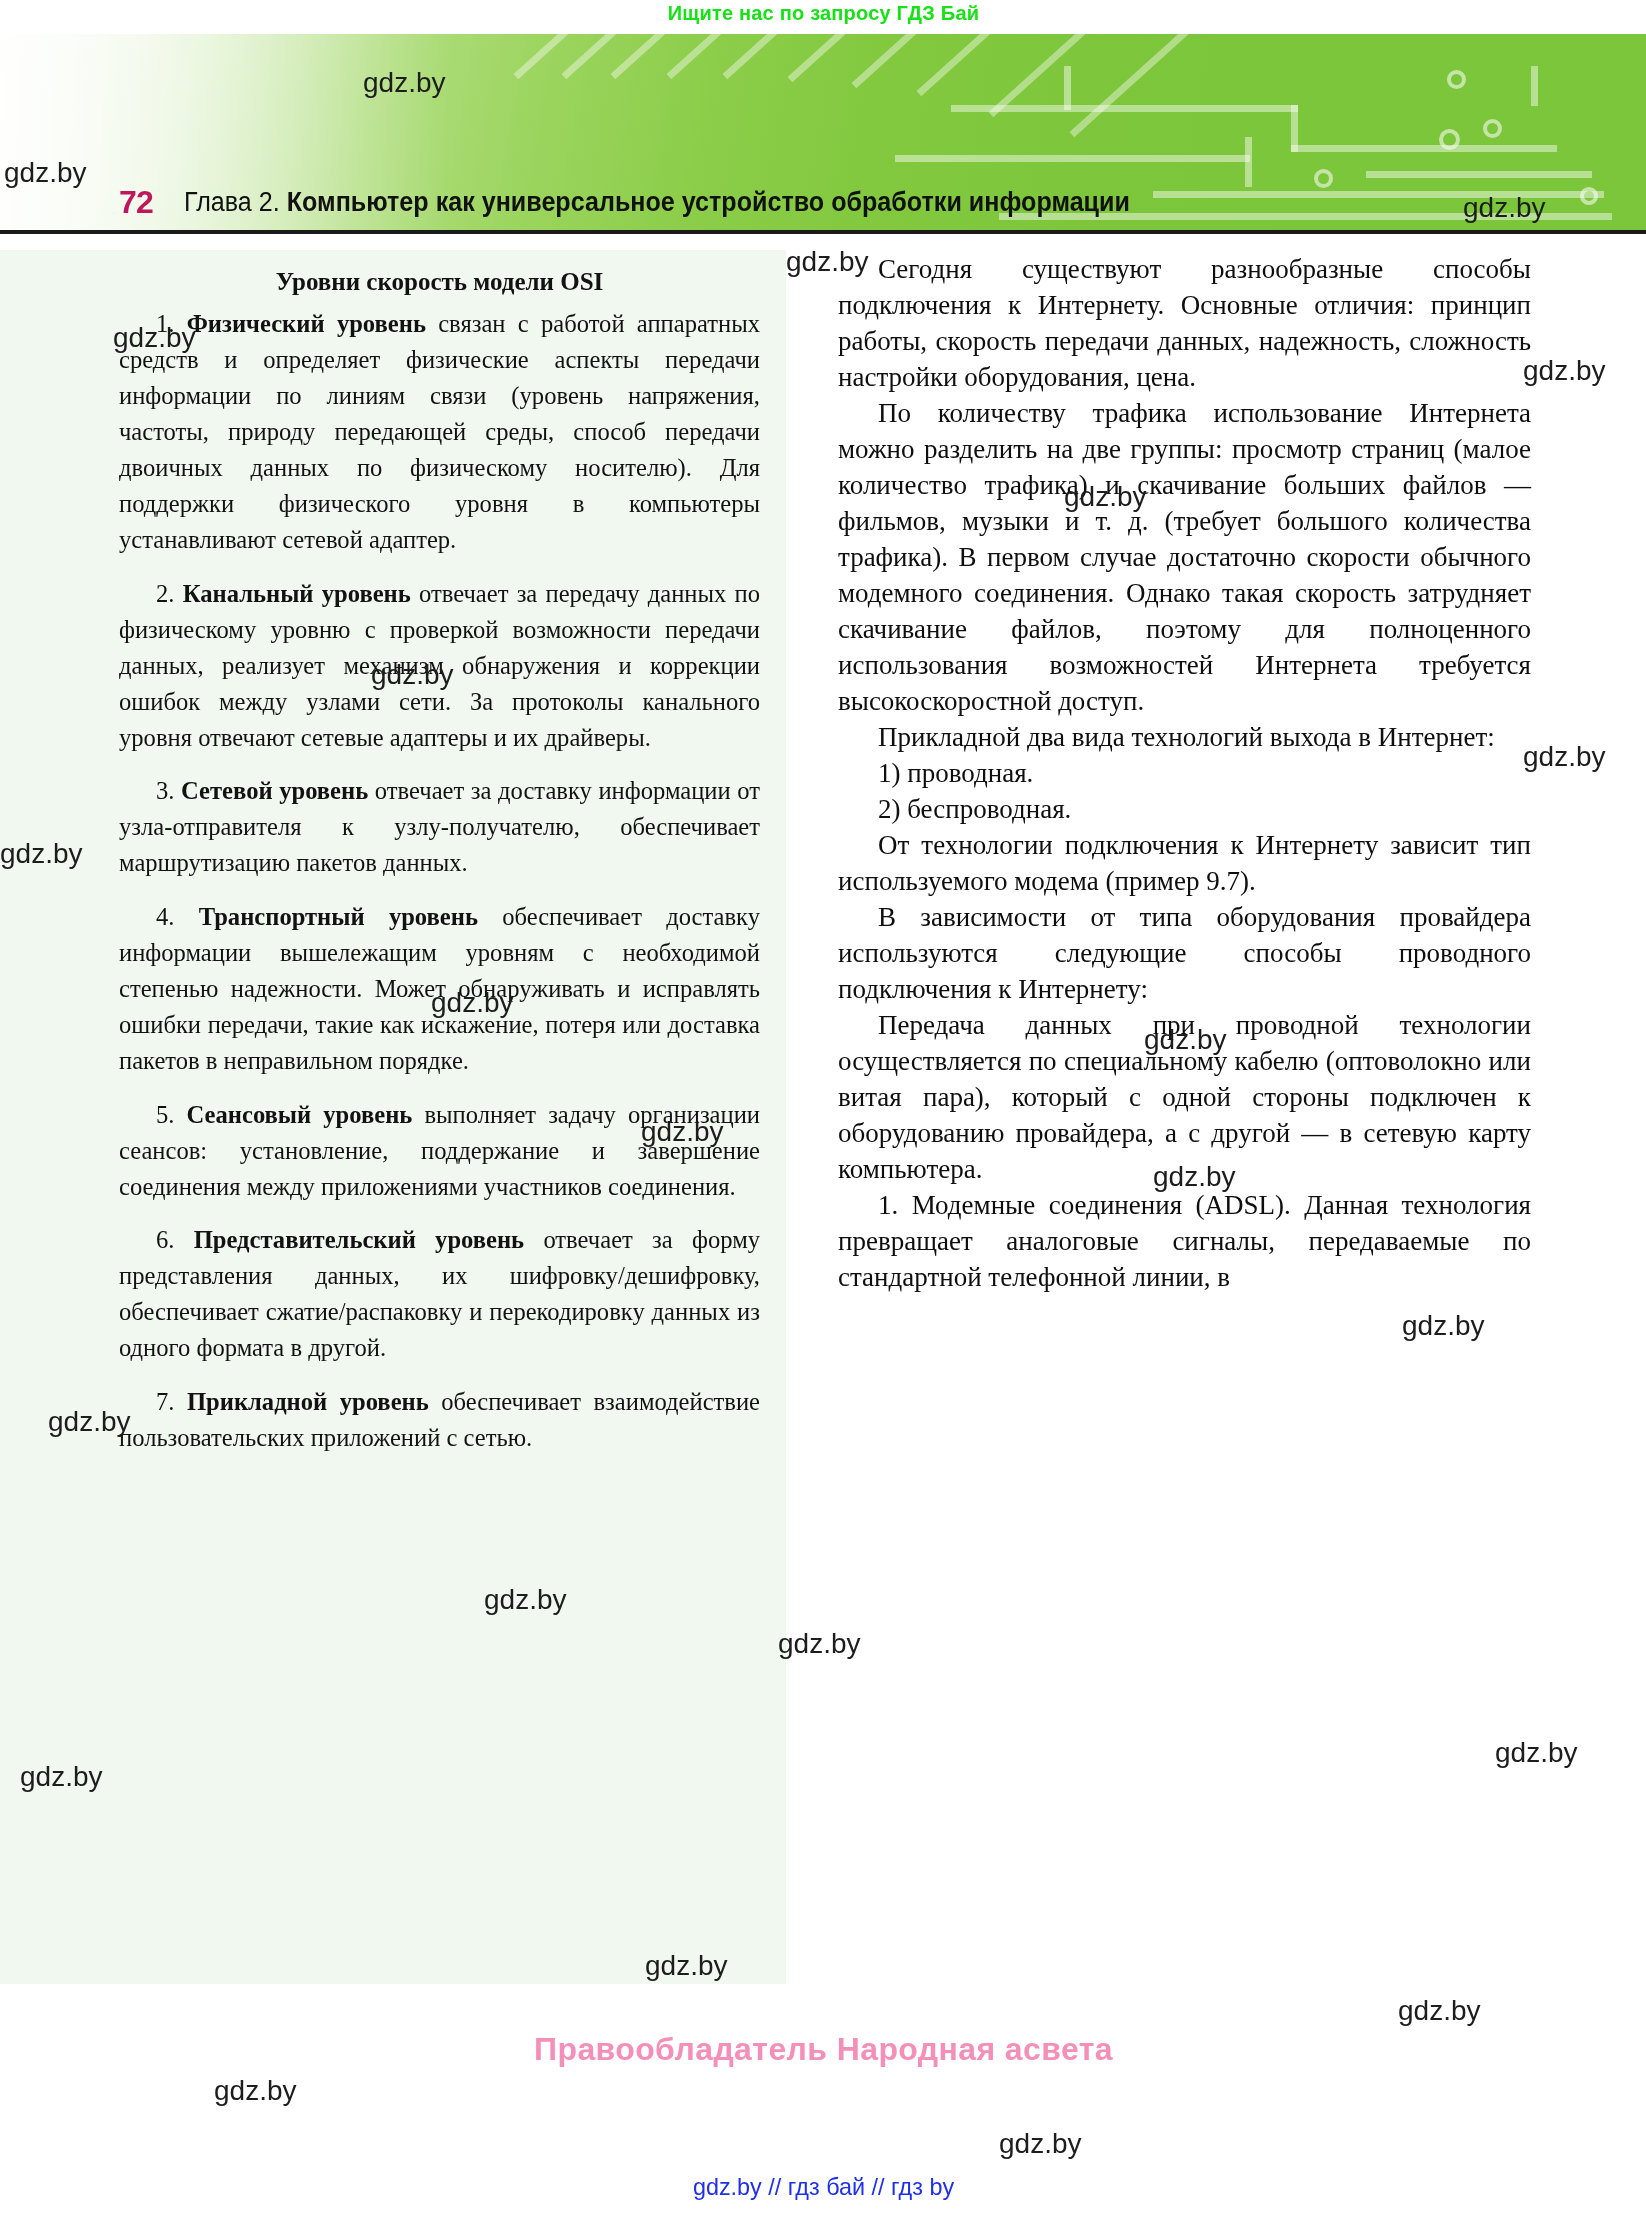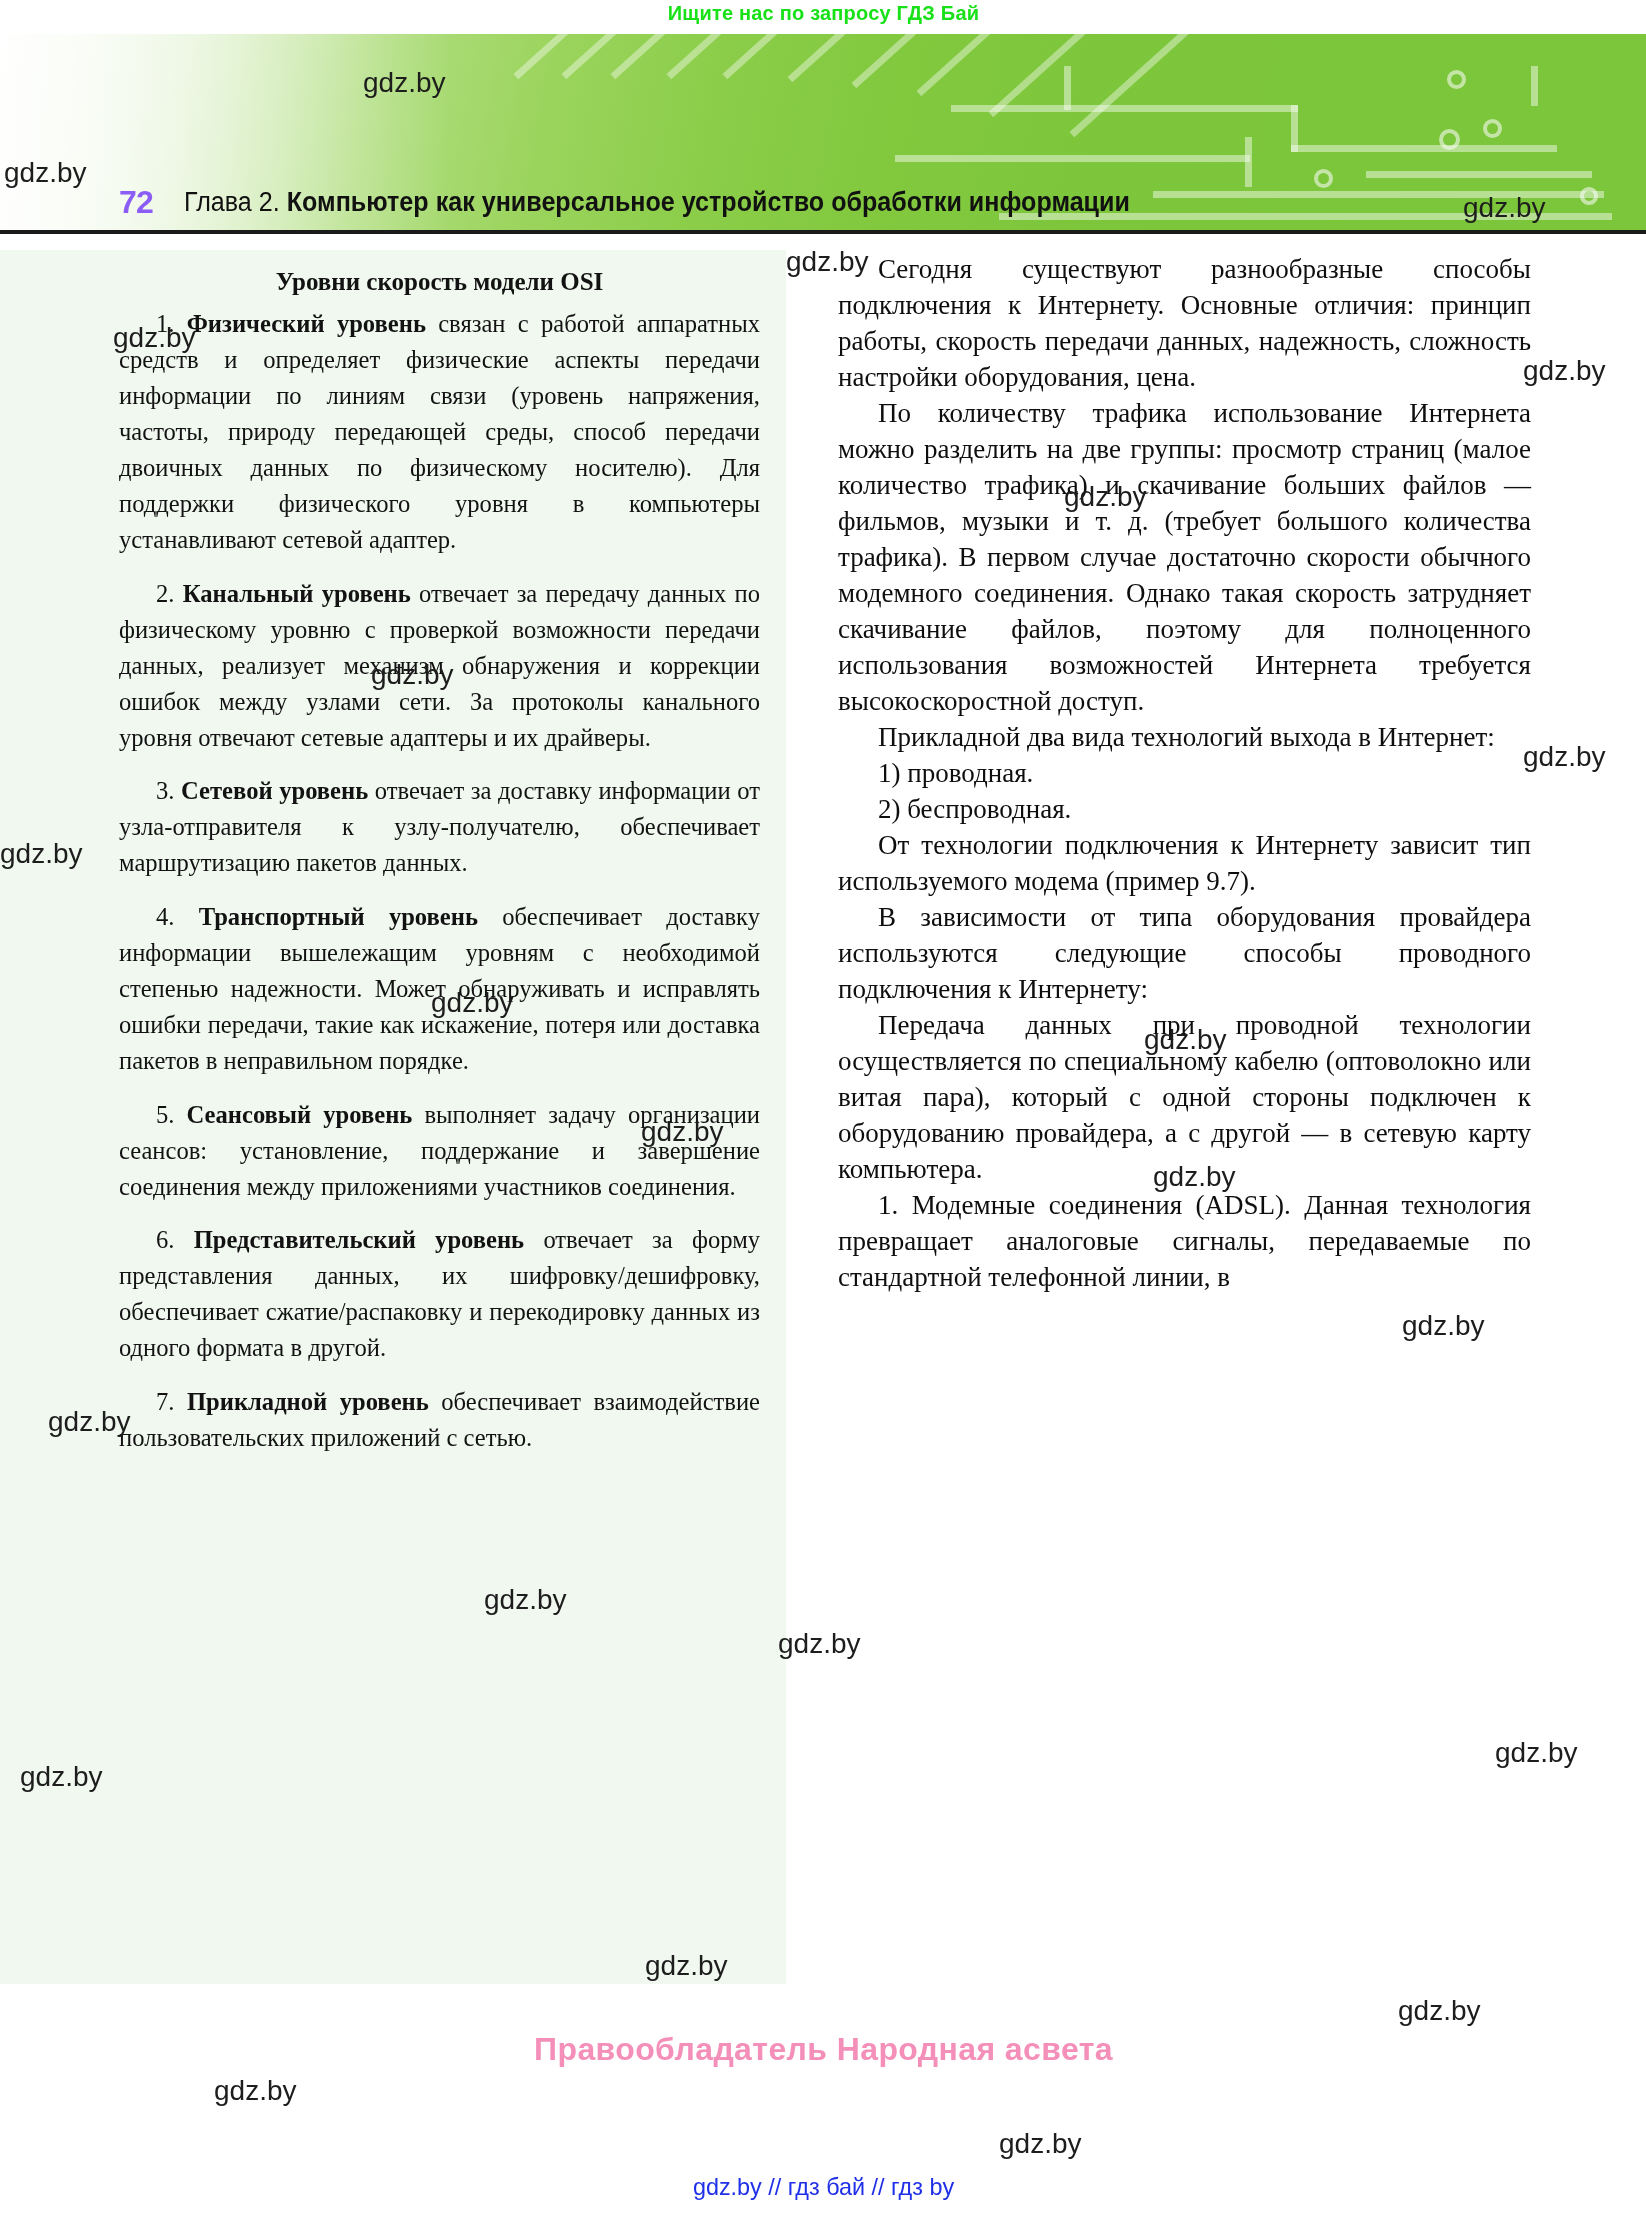--- a/index.html
+++ b/index.html
@@ -53,21 +53,21 @@
     background:linear-gradient(90deg,rgba(255,255,255,.92),rgba(255,255,255,0));
     pointer-events:none;
   }
   #header-rule{
     position:absolute;left:0;top:230px;width:1647px;height:4px;background:#1a1a1a;
   }
 
   #page-number{
     position:absolute;left:119px;top:184px;
     font-family:"Liberation Sans", sans-serif;
-    font-weight:bold;font-size:32px;color:#8b5cf6;
+    font-weight:bold;font-size:32px;color:#be185d;
     letter-spacing:-0.8px;
   }
   #chapter-line{
     position:absolute;left:184px;top:187px;
     font-family:"Liberation Sans", sans-serif;
     font-size:27px;color:#111;white-space:nowrap;
     transform:scaleX(.93);transform-origin:left center;
   }
   #chapter-line .chapter-label{font-weight:400;}
   #chapter-line .chapter-title{font-weight:bold;}

